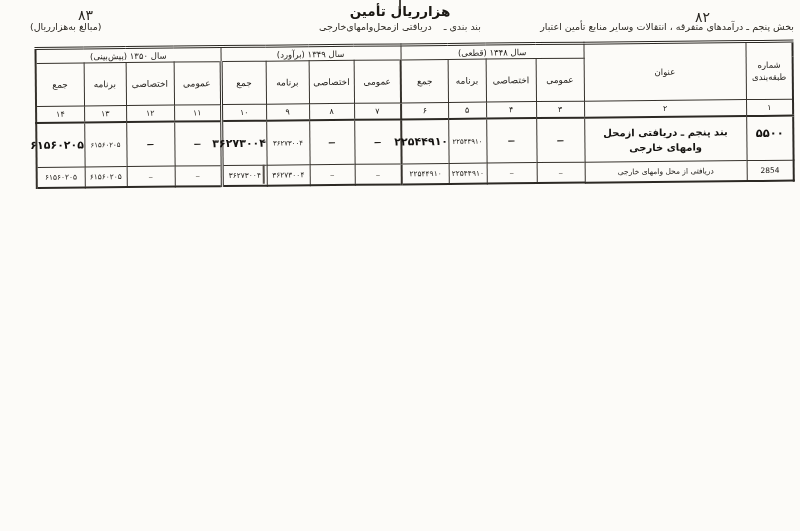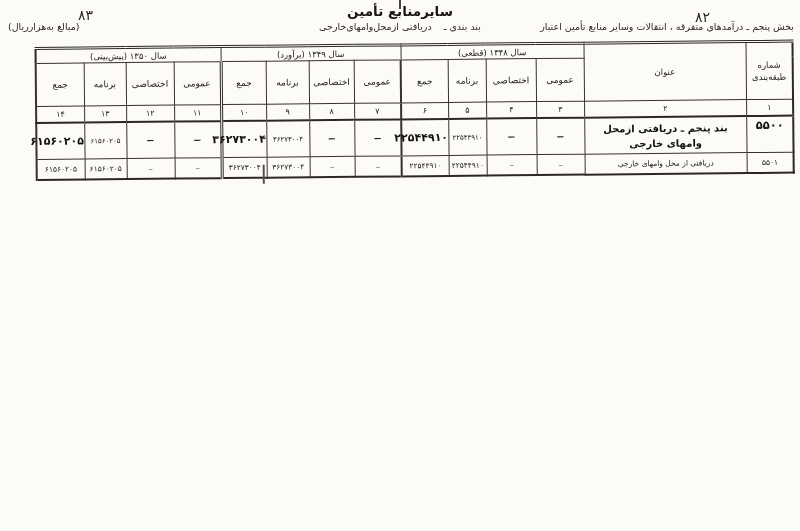--- a/index.html
+++ b/index.html
@@ -14,21 +14,21 @@
 
   
   .pageno{font-size:14px;letter-spacing:1px;color:#2a2722;}
   .doc-title{
     top:3px;left:0;width:800px;display:flex;justify-content:center;gap:14px;
     font-size:13.5px;font-weight:bold;color:#1b1813;
   }
   .subline{top:21px;font-size:9.5px;color:#2e2a24;}
   .doc-subtitle{left:0;width:800px;display:flex;justify-content:center;gap:12px;}
   .section-note{right:6px;}
-  .unit-note{left:8px;}
+  .unit-note{left:30px;}
   .fold-tick-top{left:399px;top:0;width:2px;height:9px;background:#4a463f;}
 
   
   .table-wrap{
     left:35px;top:44px;width:757px;
     transform:rotate(-0.55deg);transform-origin:40% 40%;
   }
   table{
     border-collapse:collapse;table-layout:fixed;width:757px;
     direction:rtl;
@@ -51,35 +51,35 @@
   td.code-head{font-size:8.5px;line-height:1.45;}
   td.title-head{font-size:10px;}
   td.jam{border-left-width:2px;}
   td.jam-dbl{border-left:3px double #2c2924;}
 
   .num-lg{font-size:11px;font-weight:bold;letter-spacing:-0.5px;color:#141210;}
   .num-sm{font-size:7px;letter-spacing:-0.3px;}
   tr.r1 td.dash{font-weight:bold;font-size:10px;}
   tr.r2 td.dash{font-size:9px;color:#45413a;}
 
-  td.code-lg{font-size:11.5px;font-weight:bold;vertical-align:top;padding-top:1px;color:#141210;}
+  td.code-lg{font-size:11.5px;font-weight:bold;vertical-align:top;padding-top:9px;color:#141210;}
   td.code-sm{font-size:8.5px;}
   td.row-title-b{font-size:10px;font-weight:bold;line-height:1.5;color:#141210;}
   td.row-title{font-size:8.5px;}
 
   .fold-line-bottom{left:227px;top:120px;width:2px;height:19px;background:#55504a;}
 </style>
 </head>
 <body>
 
 <div class="abs pageno rtl" style="left:78px;top:7px">۸۳</div>
 <div class="abs pageno rtl" style="left:695px;top:9px">۸۲</div>
 
 <div class="abs doc-title rtl">
-  <span>سایرمنابع تأمین</span>
+  <span>هزارریال تأمین</span>
 </div>
 <div class="abs fold-tick-top"></div>
 
 <div class="abs subline doc-subtitle rtl">
   <span>بند بندی ـ</span>
   <span>دریافتی ازمحل‌وامهای‌خارجی</span>
 </div>
 
 <div class="abs subline section-note rtl">بخش پنجم ـ درآمدهای متفرقه ، انتقالات وسایر منابع تأمین اعتبار</div>
 <div class="abs subline unit-note rtl">(مبالغ به‌هزارریال)</div>
@@ -161,21 +161,21 @@
       <td class="dash">−</td>
       <td class="num-sm">۳۶۲۷۳۰۰۴</td>
       <td class="num-lg jam-dbl">۳۶۲۷۳۰۰۴</td>
       <td class="dash">−</td>
       <td class="dash">−</td>
       <td class="num-sm">۶۱۵۶۰۲۰۵</td>
       <td class="num-lg jam">۶۱۵۶۰۲۰۵</td>
     </tr>
 
     <tr class="r2">
-      <td class="code-sm">۵۵۰۱</td>
+      <td class="code-sm">2854</td>
       <td class="row-title">دریافتی از محل وامهای خارجی</td>
       <td class="dash">–</td>
       <td class="dash">–</td>
       <td class="num-sm">۲۲۵۴۴۹۱۰</td>
       <td class="num-sm jam">۲۲۵۴۴۹۱۰</td>
       <td class="dash">–</td>
       <td class="dash">–</td>
       <td class="num-sm">۳۶۲۷۳۰۰۴</td>
       <td class="num-sm jam-dbl">۳۶۲۷۳۰۰۴</td>
       <td class="dash">–</td>

